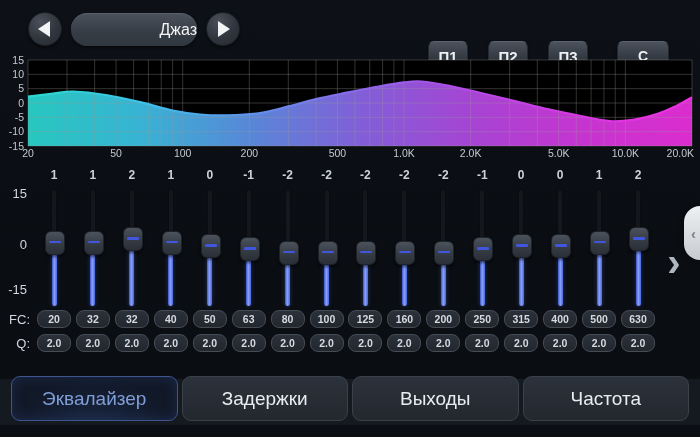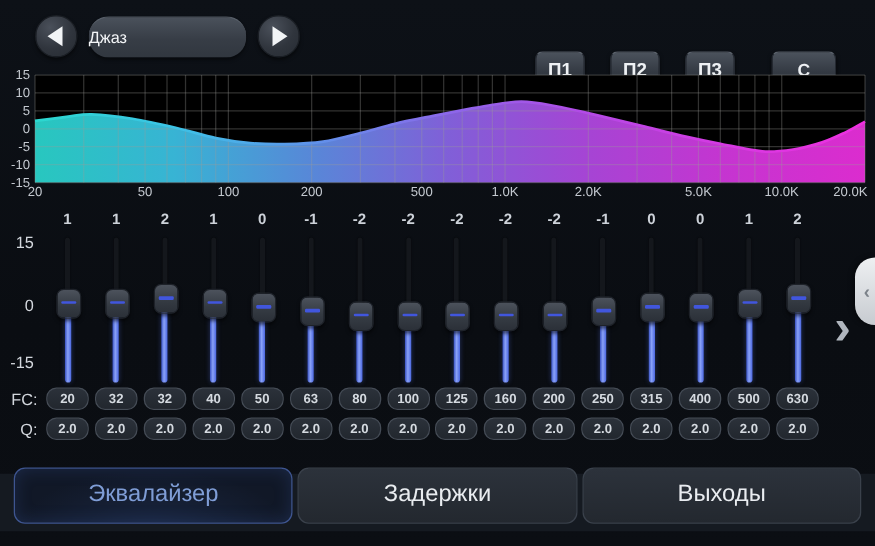--- a/index.html
+++ b/index.html
@@ -15,24 +15,24 @@
   .circle-btn{
     width:34px;height:34px;border-radius:50%;border:1px solid #1b1f25;
     background:radial-gradient(circle at 35% 28%,#4a505a 0%,#30353d 55%,#262b32 100%);
     box-shadow:0 2px 3px rgba(0,0,0,.5);display:flex;align-items:center;justify-content:center;
     cursor:pointer;padding:0;
   }
   .tri{width:0;height:0;}
   .tri-left{border-top:8px solid transparent;border-bottom:8px solid transparent;border-right:12px solid #f2f4f6;margin-right:2px;}
   .tri-right{border-top:8px solid transparent;border-bottom:8px solid transparent;border-left:12px solid #f2f4f6;margin-left:2px;}
   .preset-pill{
-    min-width:126px;height:32px;line-height:32px;border-radius:16px;text-align:left;
+    min-width:126px;height:32px;line-height:32px;border-radius:16px;text-align:right;
     background:linear-gradient(180deg,#4a515b 0%,#373d46 55%,#31373f 100%);
     border-top:1px solid #5b626c;box-shadow:0 2px 3px rgba(0,0,0,.45);
-    font-size:13px;color:#f3f5f7;cursor:pointer;
+    font-size:16px;color:#f3f5f7;cursor:pointer;
   }
   .mem-group{position:absolute;right:31px;top:13px;display:flex;align-items:center;gap:20px;margin-top:28px;}
   .mem-btn{
     min-width:40px;height:30px;border-radius:6px;padding:0 8px;
     background:linear-gradient(180deg,#4b525c 0%,#343a43 55%,#2c323a 100%);
     border:1px solid #242931;border-top:1px solid #5c636d;
     box-shadow:0 2px 3px rgba(0,0,0,.5);
     color:#eef1f4;font-size:15px;font-weight:bold;cursor:pointer;
     font-family:inherit;
   }
@@ -65,21 +65,21 @@
   .chip.q{top:166px;}
   .next-chevron{position:absolute;left:657px;top:74px;width:34px;height:44px;
     font-size:40px;line-height:40px;color:#b0b6be;text-align:center;cursor:pointer;font-weight:bold;}
   .pull-tab{position:absolute;right:0;top:38px;width:16px;height:54px;
     border-radius:28px 0 0 28px;cursor:pointer;
     background:linear-gradient(180deg,#eef0f2 0%,#c7cbd0 100%);
     box-shadow:-2px 0 4px rgba(0,0,0,.4);display:flex;align-items:center;justify-content:center;}
   .pull-tab span{color:#7c828a;font-size:15px;font-weight:bold;margin-left:3px;}
   
   .tabbar{position:absolute;left:0;top:379px;width:700px;height:46px;
-    background:#151a21;display:flex;align-items:center;gap:4px;padding:5px 11px 17px 11px;box-sizing:border-box;}
+    background:#151a21;display:flex;align-items:flex-end;gap:4px;padding:5px 11px 4px 11px;box-sizing:border-box;}
   .tab{
     flex:1;height:45px;border-radius:9px;
     background:linear-gradient(180deg,#2c323b 0%,#23282f 100%);
     border:1px solid #3a414b;color:#e9ecf0;font-size:19px;cursor:pointer;font-family:inherit;
   }
   .tab.active{
     background:radial-gradient(ellipse at 50% 120%,#1a2742 0%,#111827 70%);
     border:1px solid #3e5590;color:#7f9dd6;
     box-shadow:inset 0 0 14px rgba(70,105,190,.22);
   }
@@ -381,15 +381,16 @@
     <div class="next-chevron">›</div>
     <div class="pull-tab">
       <span>‹</span>
     </div>
   </div>
 
   <nav class="tabbar" id="tabbar">
       <button class="tab active">Эквалайзер</button>
       <button class="tab">Задержки</button>
       <button class="tab">Выходы</button>
+      <button class="tab">Частота</button>
     </nav>
 
 </div>
 
 </body></html>

